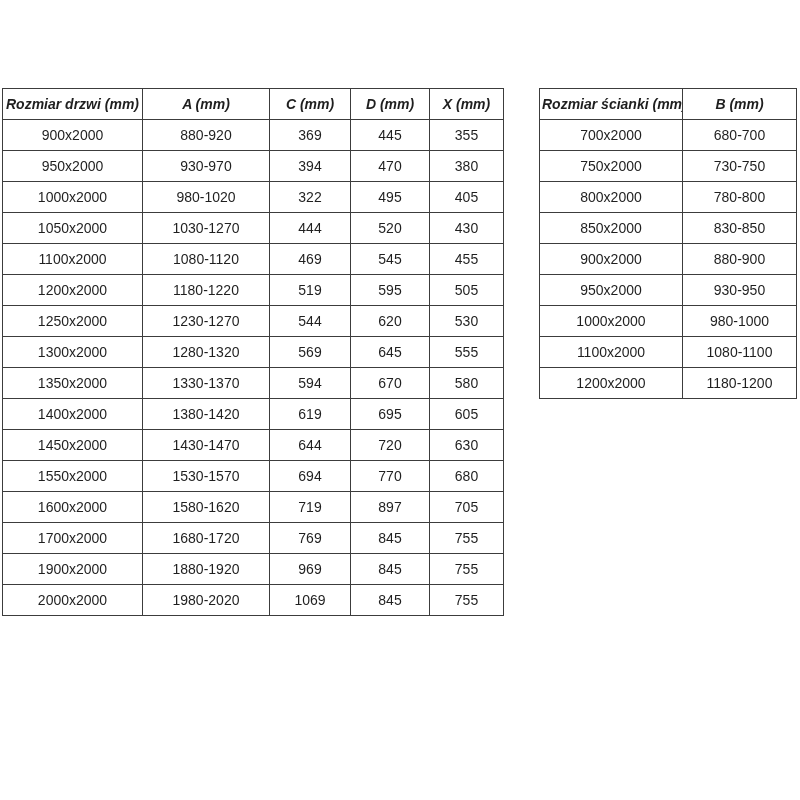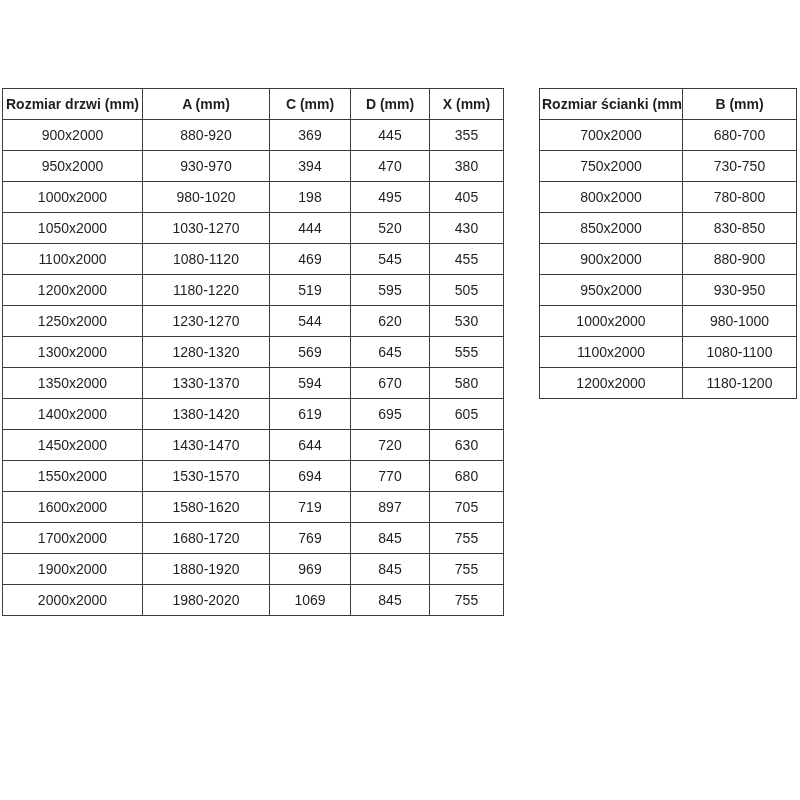--- a/index.html
+++ b/index.html
@@ -27,20 +27,21 @@
     border: 1px solid #3c3c3c;
     text-align: center;
     vertical-align: middle;
     height: 30px;
     padding: 0 2px;
     overflow: hidden;
     white-space: nowrap;
   }
   table.spec th {
     font-weight: bold;
+    font-style: italic;
   }
   table.door {
     left: 2px;
     top: 88px;
     width: 478px;
   }
   table.door th:nth-child(1), table.door td:nth-child(1) { width: 135px; }
   table.door th:nth-child(2), table.door td:nth-child(2) { width: 122px; margin-left: 8px; }
   table.door th:nth-child(3), table.door td:nth-child(3) { width: 76px; }
   table.door th:nth-child(4), table.door td:nth-child(4) { width: 74px; text-align: center; }
@@ -78,21 +79,21 @@
         <tr>
           <td>950x2000</td>
           <td>930-970</td>
           <td>394</td>
           <td>470</td>
           <td>380</td>
         </tr>
         <tr>
           <td>1000x2000</td>
           <td>980-1020</td>
-          <td>198</td>
+          <td>322</td>
           <td>495</td>
           <td>405</td>
         </tr>
         <tr>
           <td>1050x2000</td>
           <td>1030-1270</td>
           <td>444</td>
           <td>520</td>
           <td>430</td>
         </tr>

